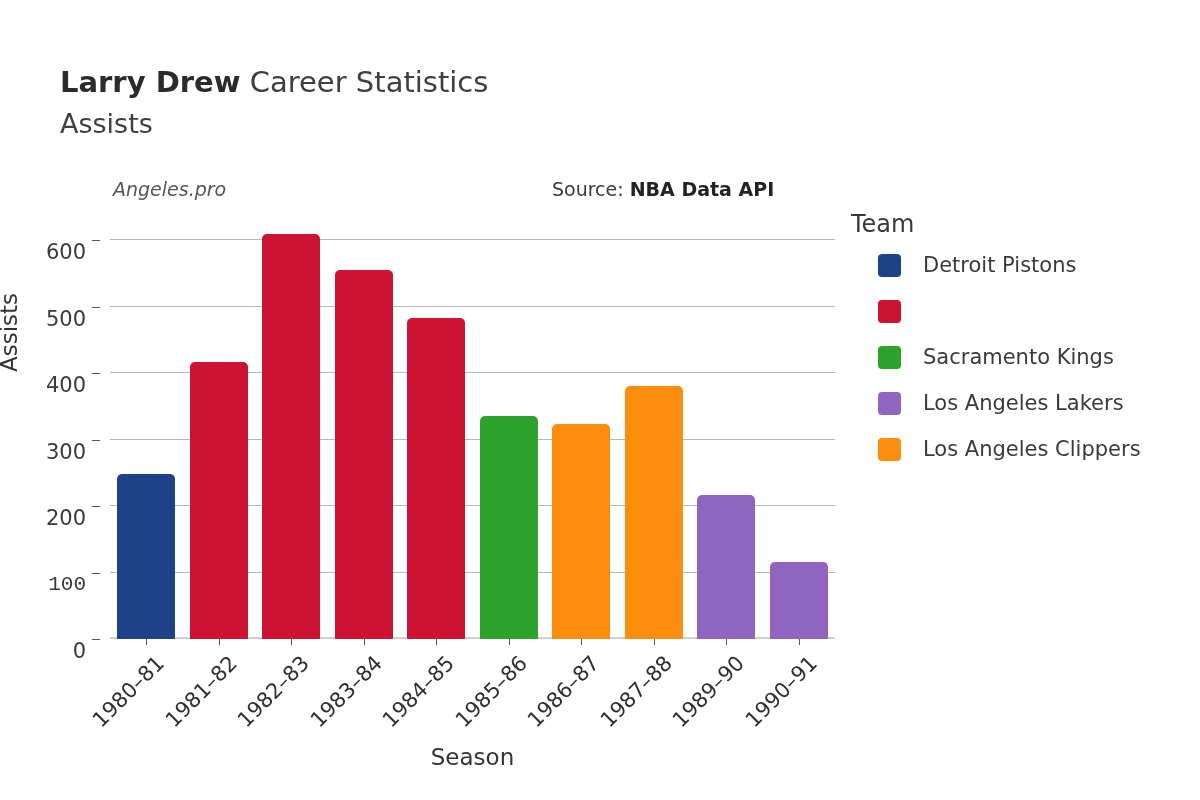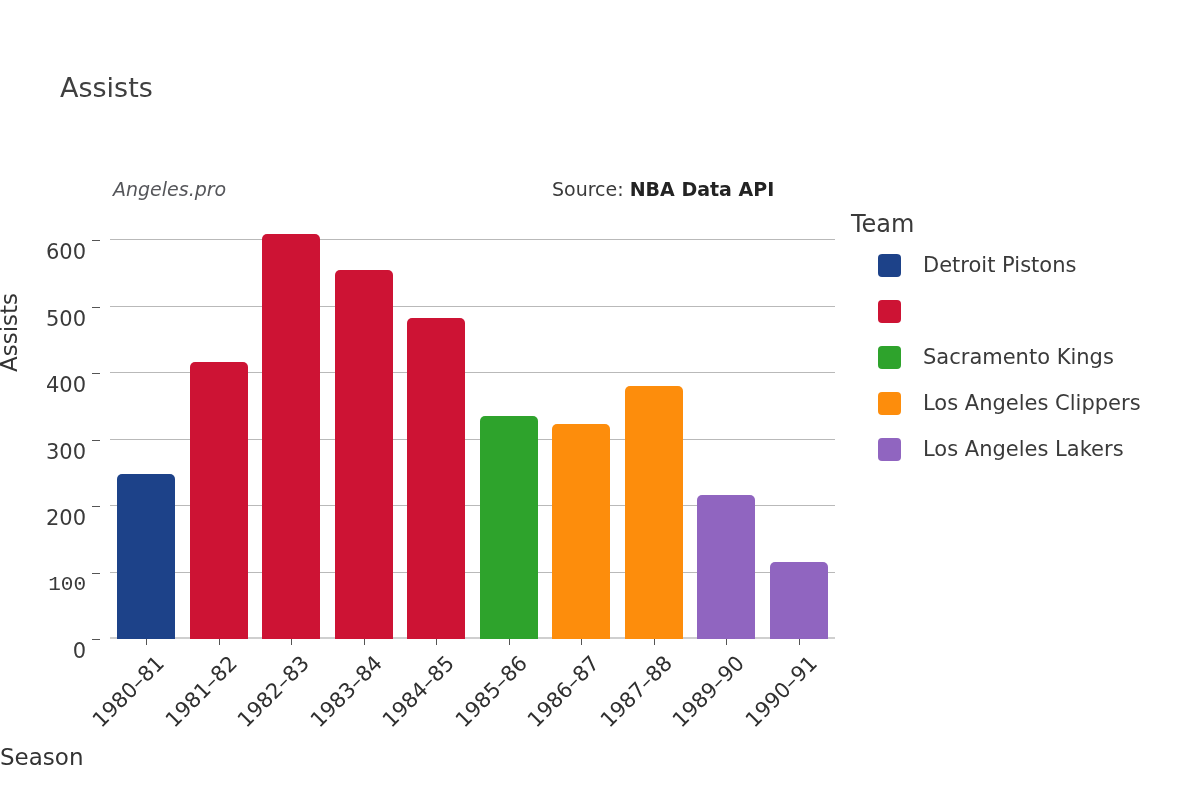--- a/index.html
+++ b/index.html
@@ -129,21 +129,21 @@
     color: #333;
     transform: rotate(-90deg);
     transform-origin: left top;
     white-space: nowrap;
   }
   .x-axis-title {
     position: absolute;
     left: 0;
     top: 744px;
     width: 945px;
-    text-align: left;
+    text-align: center;
     font-size: 23px;
     color: #333;
   }
 
   .xticks {
     position: absolute;
     left: 110px;
     top: 639px;
     width: 725px;
     height: 120px;
@@ -195,20 +195,23 @@
   .legend-label {
     font-size: 21px;
     color: #3a3a3a;
     white-space: nowrap;
   }
 </style>
 </head>
 <body>
 
 <div class="title-block">
+  <div class="title-line1">
+    <span class="player">Larry Drew</span><span class="suffix"> Career Statistics</span>
+  </div>
   <div class="title-line2">Assists</div>
 </div>
 
 <div class="watermark">Angeles.pro</div>
 <div class="source">
   <span>Source: </span><span class="source-value">NBA Data API</span>
 </div>
 
 <div class="y-axis-title">Assists</div>
 <div class="x-axis-title">Season</div>
@@ -285,21 +288,21 @@
         <span class="legend-label">Detroit Pistons</span>
       </div>
       <div class="legend-row">
         <span class="legend-swatch" style="background: rgb(205, 19, 52);"></span>
       </div>
       <div class="legend-row">
         <span class="legend-swatch" style="background: rgb(46, 163, 44);"></span>
         <span class="legend-label">Sacramento Kings</span>
       </div>
       <div class="legend-row">
+        <span class="legend-swatch" style="background: rgb(144, 101, 192);"></span>
+        <span class="legend-label">Los Angeles Lakers</span>
+      </div>
+      <div class="legend-row">
         <span class="legend-swatch" style="background: rgb(253, 141, 12);"></span>
         <span class="legend-label">Los Angeles Clippers</span>
       </div>
-      <div class="legend-row">
-        <span class="legend-swatch" style="background: rgb(144, 101, 192);"></span>
-        <span class="legend-label">Los Angeles Lakers</span>
-      </div>
     </div>
 </div>
 
 </body></html>

